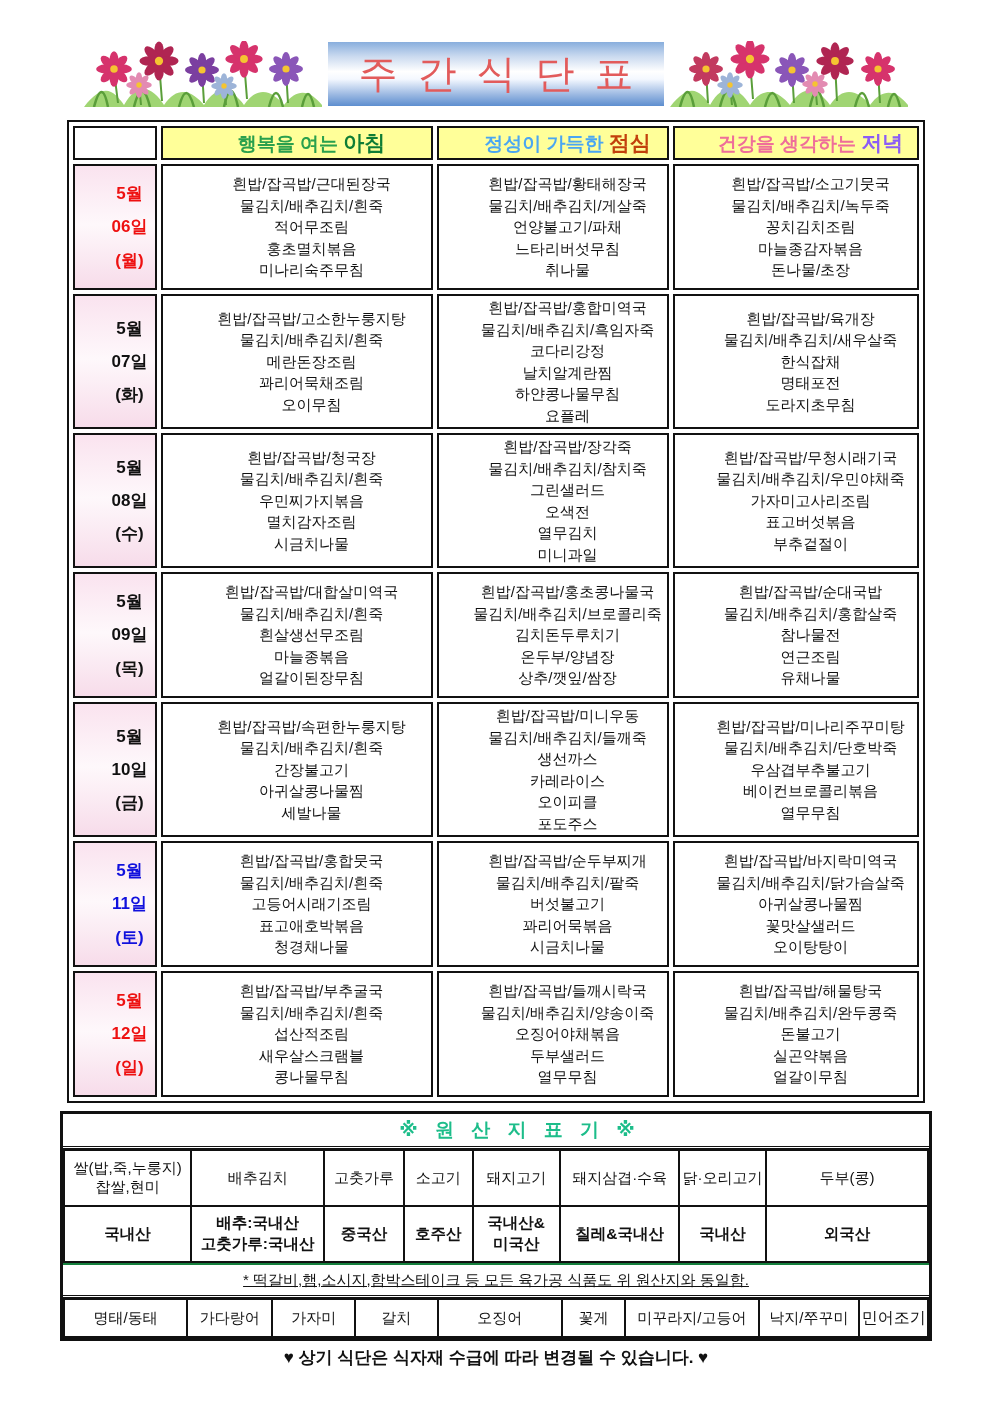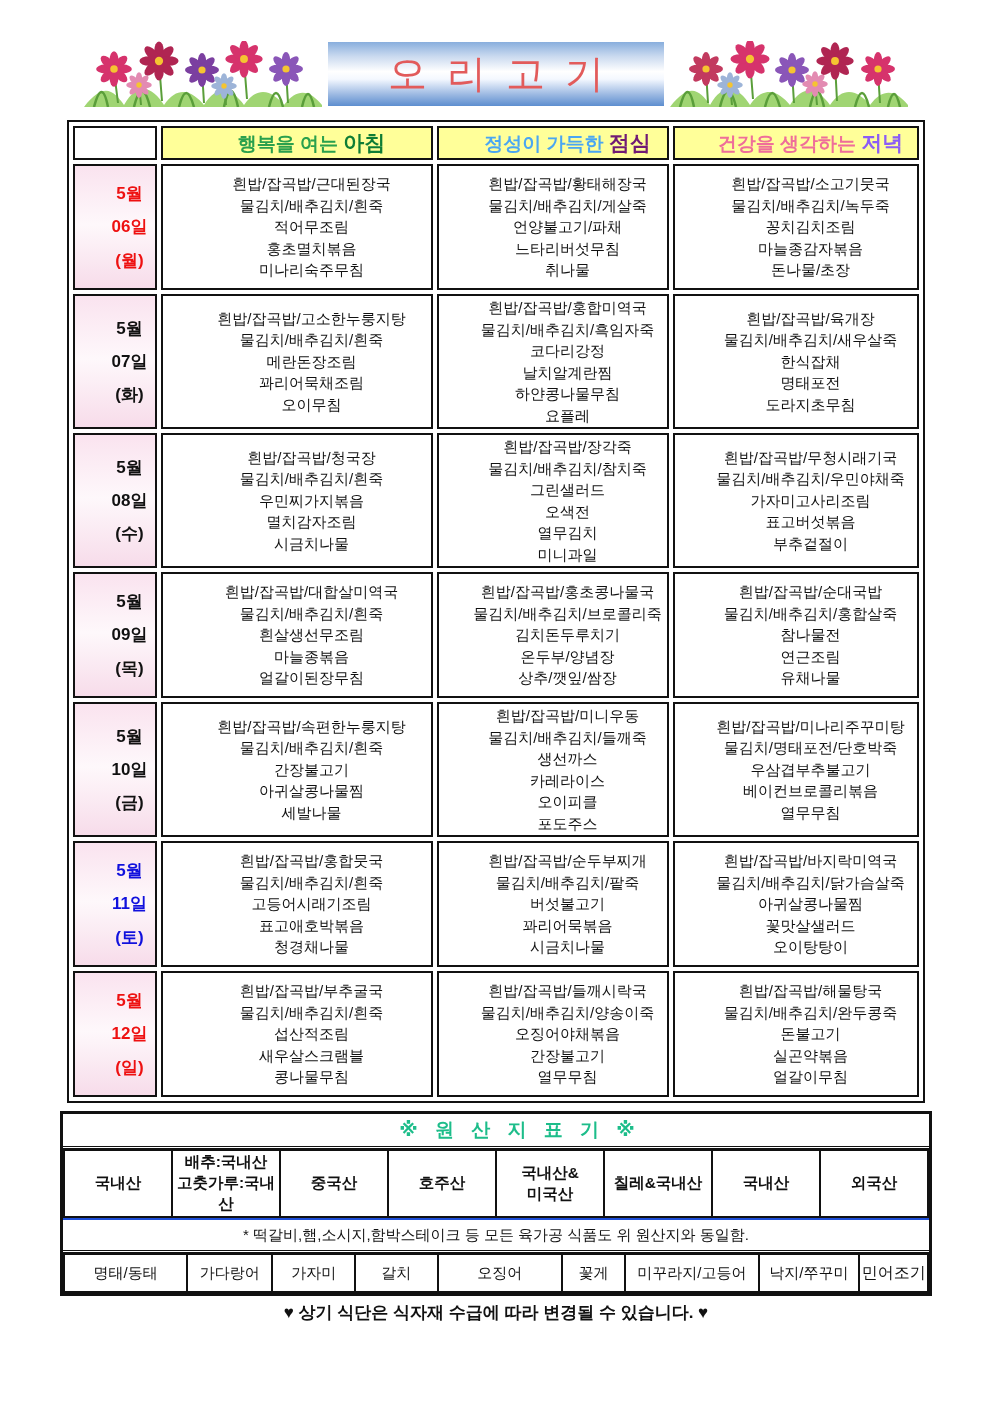--- a/index.html
+++ b/index.html
@@ -37,21 +37,21 @@
   .menu-table th,.menu-table td{border:2px solid #111;padding-left:30px;}
   .menu-table col.c-date{width:84px;}
   .menu-table col.c-bf{width:272px;}
   .menu-table col.c-lu{width:232px;}
   .menu-table col.c-di{width:246px;}
   .menu-table th{height:28px;background:#ffff99;font-size:19px;font-weight:bold;}
   .menu-table th.corner{background:#ffffff;}
   .hdr-bf{color:#2aa04d;}
   .hdr-bf .meal{color:#0e7d35;}
   .hdr-lu{color:#4aa6f2;}
-  .hdr-lu .meal{color:#701a75;}
+  .hdr-lu .meal{color:#c2410c;}
   .hdr-di{color:#ef6e9a;}
   .hdr-di .meal{color:#8b5cf6;}
   .meal{font-weight:800;font-size:21px;}
   td.date-cell{
     height:120px;
     background:linear-gradient(180deg,#fae3ef 0%,#fef8fb 48%,#f7dcEA 100%);
     background:linear-gradient(180deg,#fae3ef 0%,#fef8fb 48%,#f7dcea 100%);
     text-align:center;vertical-align:middle;
     font-size:17px;font-weight:bold;line-height:1.95;
     white-space:pre-line;
@@ -73,21 +73,21 @@
   }
   table.origin-table{width:100%;border-collapse:collapse;table-layout:fixed;}
   .origin-table th,.origin-table td{border:2px solid #111;text-align:center;vertical-align:middle;white-space:pre-line;}
   .origin-table th{font-weight:normal;font-size:15px;height:52px;}
   .origin-table td{font-weight:bold;font-size:15.5px;height:52px;}
   table.fish-table th{height:34px;}
   table.fish-table td{height:50px;}
   table.fish-table th.small{font-size:16px;}
   .origin-note{
     height:30px;display:flex;align-items:center;justify-content:center;
-    font-size:15px;border-top:2px solid #1d4ed8;border-bottom:3px double #111;
+    font-size:15px;border-top:2px solid #15803d;border-bottom:3px double #111;text-decoration:underline;
   }
   
   .footer-note{
     margin-top:5px;text-align:center;
     font-size:17px;font-weight:bold;
   }
 </style>
 </head>
 <body>
 
@@ -115,21 +115,21 @@
     <use href="#fl" transform="translate(30,28) scale(1.05)" fill="#d6336c"></use>
     <use href="#fl" transform="translate(75,20) scale(1.15)" fill="#b02552"></use>
     <use href="#fl" transform="translate(118,29) scale(1.0)" fill="#7b3fa0"></use>
     <use href="#fl" transform="translate(160,18) scale(1.1)" fill="#d6336c"></use>
     <use href="#fl" transform="translate(202,28) scale(1.0)" fill="#8a56b8"></use>
     <use href="#fl" transform="translate(55,44) scale(0.75)" fill="#e38bb2"></use>
     <use href="#fl" transform="translate(140,45) scale(0.75)" fill="#9db4d8"></use>
   </svg>
 
   <div class="title-box">
-    <span class="title-text">오리고기</span>
+    <span class="title-text">주간식단표</span>
   </div>
 
   <svg width="238" height="66" viewBox="0 0 238 66" aria-hidden="true">
     <use href="#grass"></use>
     <path d="M36,30 L38,62 M80,20 L83,58 M122,30 L124,62 M165,22 L167,60 M208,30 L210,62 M60,44 L62,64 M145,42 L147,64" stroke="#5a9e3a" stroke-width="2" fill="none"></path>
     <use href="#fl" transform="translate(36,28) scale(1.0)" fill="#c23a5f"></use>
     <use href="#fl" transform="translate(80,18) scale(1.15)" fill="#d6336c"></use>
     <use href="#fl" transform="translate(122,29) scale(1.0)" fill="#8a56b8"></use>
     <use href="#fl" transform="translate(165,20) scale(1.1)" fill="#b02552"></use>
     <use href="#fl" transform="translate(208,28) scale(1.0)" fill="#d6336c"></use>
@@ -245,21 +245,21 @@
 간장불고기
 아귀살콩나물찜
 세발나물</td>
         <td class="menu-cell">흰밥/잡곡밥/미니우동
 물김치/배추김치/들깨죽
 생선까스
 카레라이스
 오이피클
 포도주스</td>
         <td class="menu-cell">흰밥/잡곡밥/미나리주꾸미탕
-물김치/명태포전/단호박죽
+물김치/배추김치/단호박죽
 우삼겹부추불고기
 베이컨브로콜리볶음
 열무무침</td>
       </tr>
       <tr>
         <td class="date-cell" style="color: rgb(17, 17, 221);">5월
 11일
 (토)</td>
         <td class="menu-cell">흰밥/잡곡밥/홍합뭇국
 물김치/배추김치/흰죽
@@ -282,35 +282,46 @@
 12일
 (일)</td>
         <td class="menu-cell">흰밥/잡곡밥/부추굴국
 물김치/배추김치/흰죽
 섭산적조림
 새우살스크램블
 콩나물무침</td>
         <td class="menu-cell">흰밥/잡곡밥/들깨시락국
 물김치/배추김치/양송이죽
 오징어야채볶음
-간장불고기
+두부샐러드
 열무무침</td>
         <td class="menu-cell">흰밥/잡곡밥/해물탕국
 물김치/배추김치/완두콩죽
 돈불고기
 실곤약볶음
 얼갈이무침</td>
       </tr>
     </tbody>
 </table>
 
 <div class="origin-box">
   <div class="origin-title">※ 원 산 지 표 기 ※</div>
   <table class="origin-table meat-table">
     <tbody>
+        <tr>
+          <th style="width: 14.8%;">쌀(밥,죽,누룽지)
+찹쌀,현미</th>
+          <th style="width: 15.5%;">배추김치</th>
+          <th style="width: 9.1%;">고춧가루</th>
+          <th style="width: 7.8%;">소고기</th>
+          <th style="width: 10%;">돼지고기</th>
+          <th style="width: 13.9%;">돼지삼겹·수육</th>
+          <th style="width: 9.9%;">닭·오리고기</th>
+          <th style="width: 19%;">두부(콩)</th>
+        </tr>
         <tr>
           <td>국내산</td>
           <td>배추:국내산
 고춧가루:국내산</td>
           <td>중국산</td>
           <td>호주산</td>
           <td>국내산&amp;
 미국산</td>
           <td>칠레&amp;국내산</td>
           <td>국내산</td>

